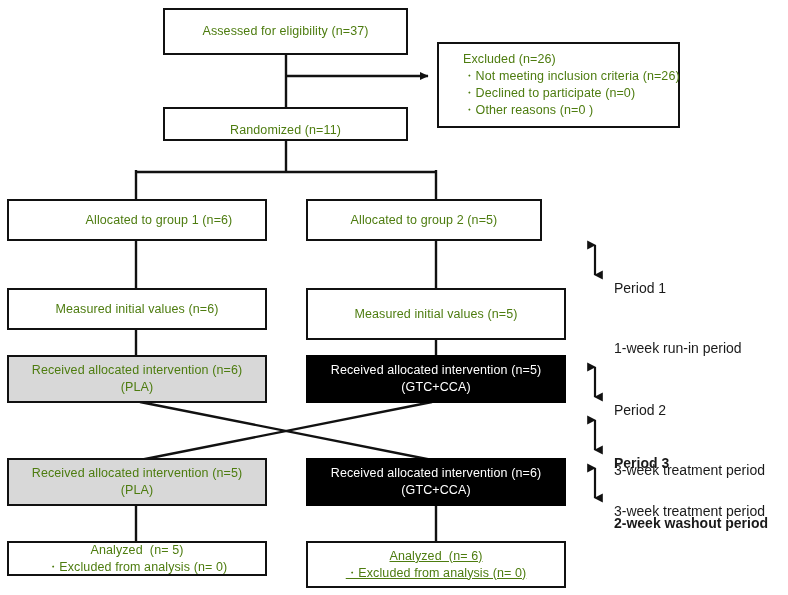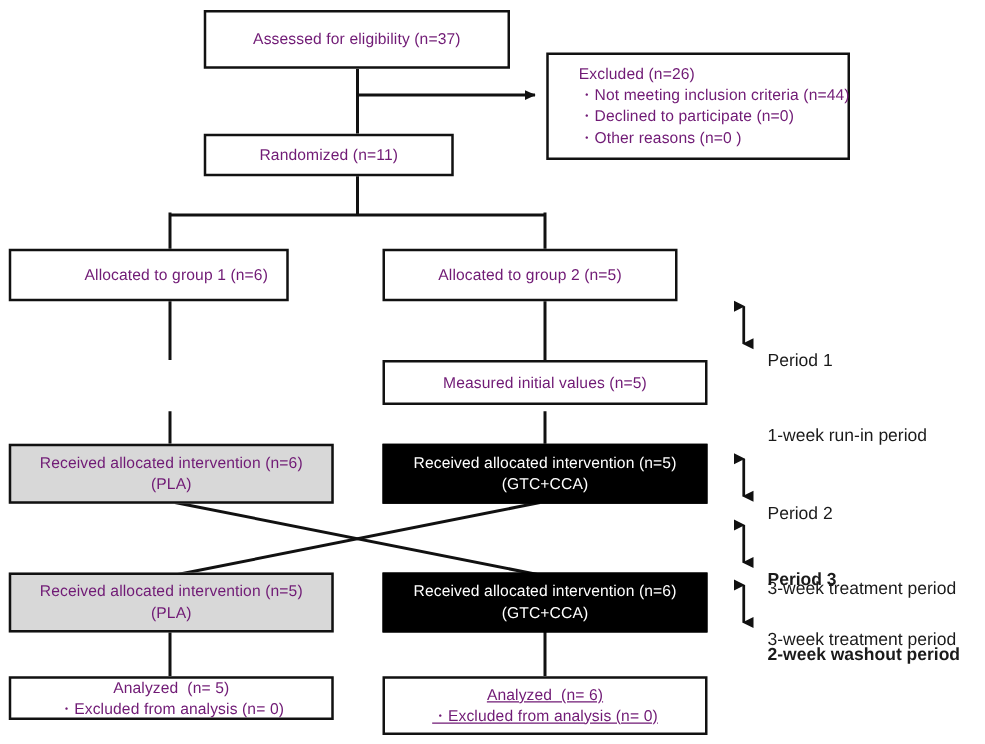--- a/index.html
+++ b/index.html
@@ -34,21 +34,21 @@
     box-sizing: border-box;
     border: 2px solid #111111;
     background: #ffffff;
     display: flex;
     flex-direction: column;
     align-items: center;
     justify-content: center;
     text-align: center;
     font-size: 12.5px;
     line-height: 1.35;
-    color: #701a75;
+    color: #4d7c0f;
     letter-spacing: 0.1px;
   }
   .box.gray {
     background: #d8d8d8;
     border-color: #111111;
   }
   .box.black {
     background: #000000;
     border-color: #000000;
     color: #ffffff;
@@ -141,39 +141,42 @@
       <line x1="595" y1="468" x2="595" y2="498" marker-start="url(#arrowUp)" marker-end="url(#arrowDown)"></line>
     </g>
   </svg>
 
   <div class="box" style="left:163px; top:8px; width:245px; height:47px;">
     <span class="box-line">Assessed for eligibility (n=37)</span>
   </div>
 
   <div class="box left-align" style="left:437px; top:42px; width:243px; height:86px;">
     <span class="box-line">Excluded (n=26)</span>
-    <span class="box-line">・Not meeting inclusion criteria (n=44)</span>
+    <span class="box-line">・Not meeting inclusion criteria (n=26)</span>
     <span class="box-line">・Declined to participate (n=0)</span>
     <span class="box-line">・Other reasons (n=0 )</span>
   </div>
 
-  <div class="box" style="left:163px; top:107px; width:200px; height:34px;">
+  <div class="box" style="left:163px; top:107px; width:245px; height:34px;justify-content:flex-end;">
     <span class="box-line">Randomized (n=11)</span>
   </div>
 
-  <div class="box" style="left:7px; top:199px; width:224px; height:42px;padding-left:44px;">
+  <div class="box" style="left:7px; top:199px; width:260px; height:42px;padding-left:44px;">
     <span class="box-line">Allocated to group 1 (n=6)</span>
   </div>
 
   <div class="box" style="left:306px; top:199px; width:236px; height:42px;">
     <span class="box-line">Allocated to group 2 (n=5)</span>
   </div>
 
-
-  <div class="box" style="left:306px; top:288px; width:260px; height:36px;">
+  <div class="box" style="left:7px; top:288px; width:260px; height:42px;">
+    <span class="box-line">Measured initial values (n=6)</span>
+  </div>
+
+  <div class="box" style="left:306px; top:288px; width:260px; height:52px;">
     <span class="box-line">Measured initial values (n=5)</span>
   </div>
 
   <div class="box gray" style="left:7px; top:355px; width:260px; height:48px;">
     <span class="box-line">Received allocated intervention (n=6)</span>
     <span class="box-line">(PLA)</span>
   </div>
 
   <div class="box black" style="left:306px; top:355px; width:260px; height:48px;">
     <span class="box-line">Received allocated intervention (n=5)</span>

